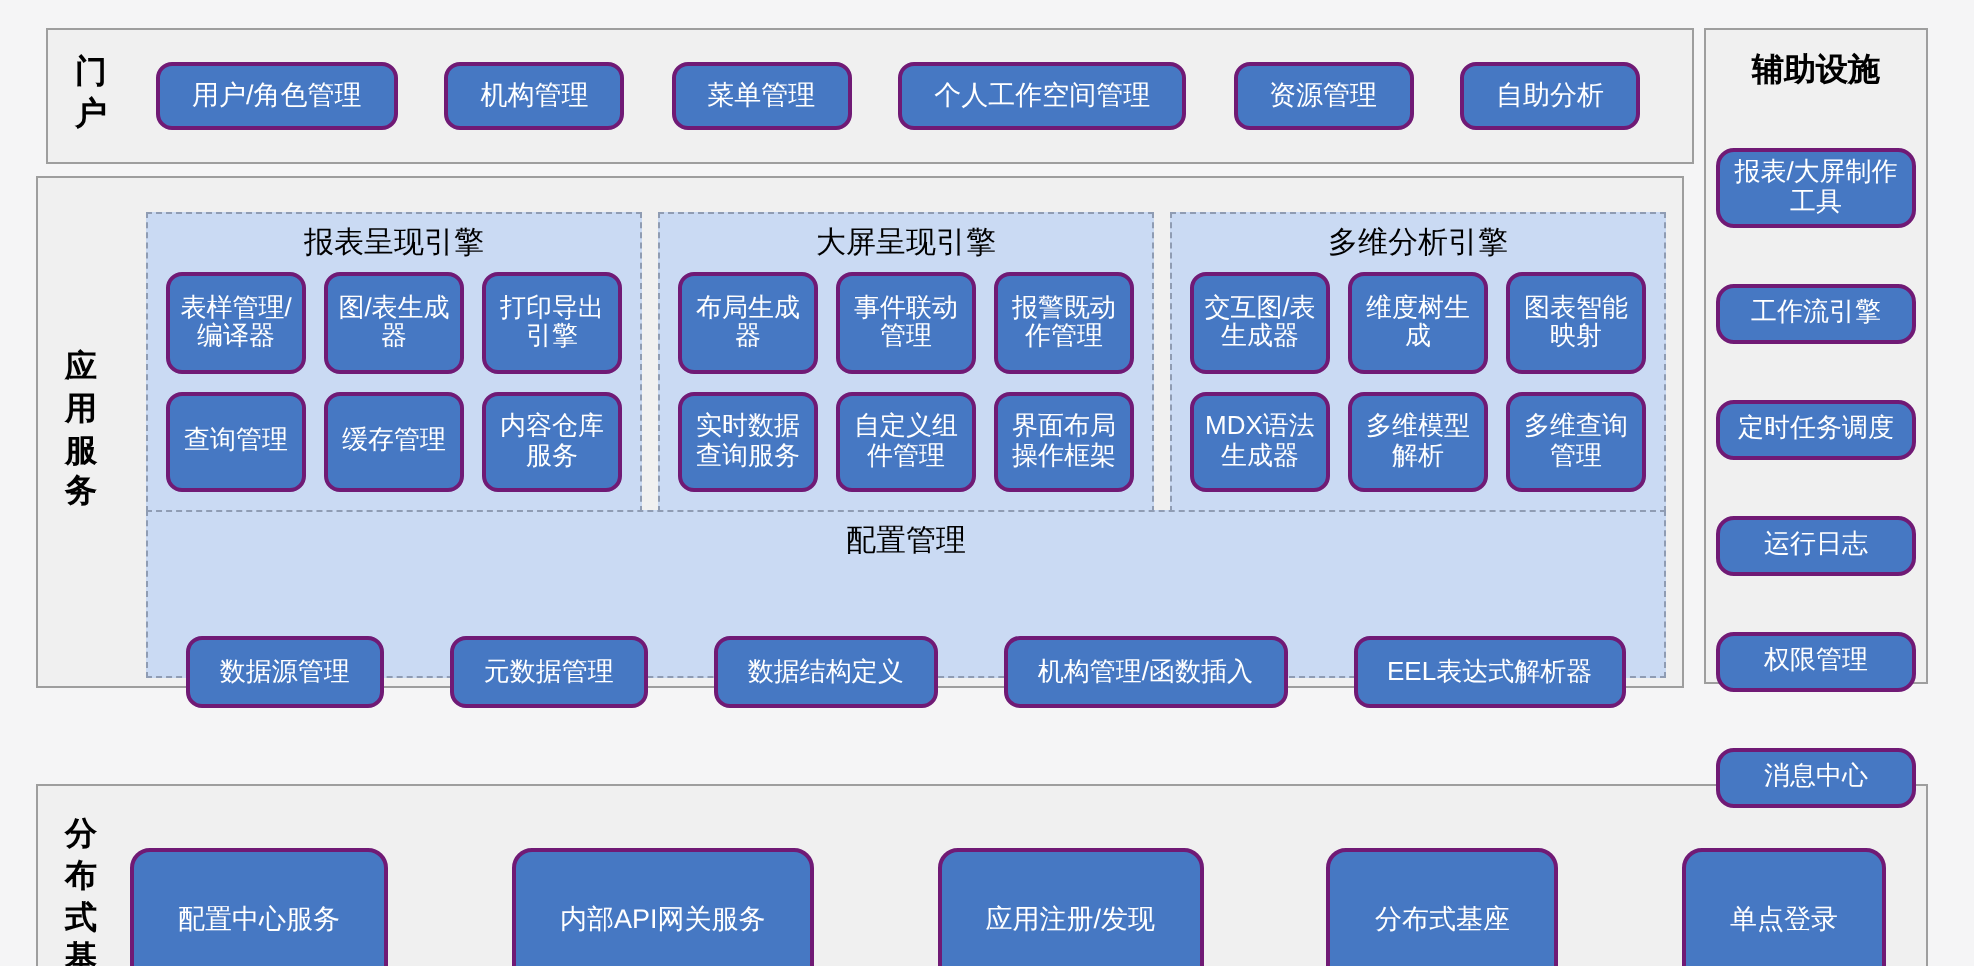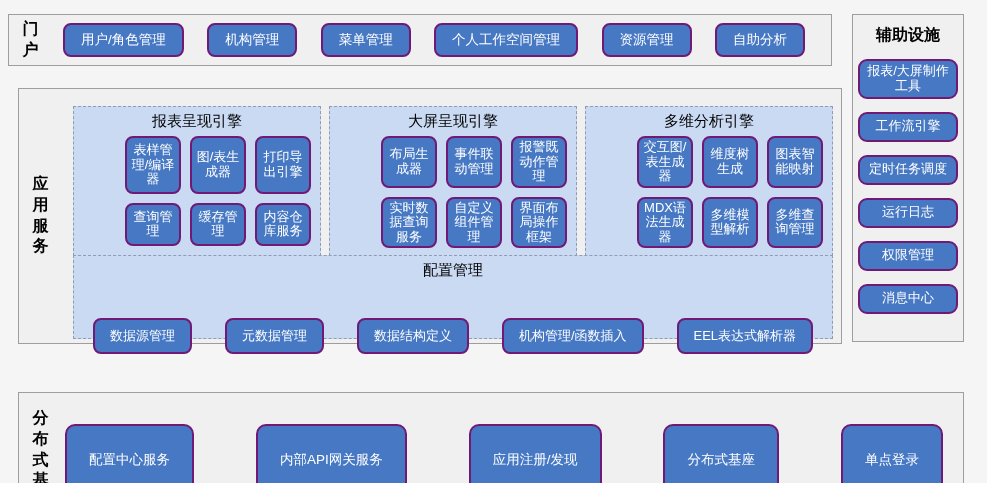--- a/index.html
+++ b/index.html
@@ -9,21 +9,21 @@
     background:#f5f5f6;
     font-family:"Liberation Sans","DejaVu Sans",sans-serif;
     color:#000;
   }
   .box{
     position:absolute;
     background:#f0f0f0;
     border:1px solid #9e9e9e;
     box-sizing:border-box;
   }
-  .sec-portal{left:8px;top:14px;width:824px;height:52px;}
+  .sec-portal{left:23px;top:14px;width:824px;height:68px;}
   .sec-app{left:18px;top:88px;width:824px;height:256px;}
   .sec-dist{left:18px;top:352px;width:946px;height:136px;margin-top:40px;}
   .sec-aux{left:852px;top:14px;width:112px;height:328px;}
 
   .vlabel{
     position:absolute;left:13px;top:50%;transform:translateY(-50%);
     width:17px;font-size:16px;font-weight:bold;line-height:1.3;
     word-break:break-all;text-align:center;color:#000;
   }
 
@@ -53,21 +53,21 @@
     background:#cadaf3;
     border:1px dashed #8f9cb3;
     position:relative;box-sizing:border-box;
   }
   .engine{flex:1;}
   .panel-title{
     text-align:center;font-size:15px;padding-top:5px;color:#000;
   }
   .engine-grid{
     position:absolute;top:29px;left:9px;right:9px;bottom:9px;
-    display:grid;grid-template-columns:repeat(3,1fr);gap:9px;margin-left:42px;
+    display:grid;grid-template-columns:repeat(3,1fr);gap:9px;
   }
   .engine-grid .btn{font-size:13px;line-height:1.12;padding:2px 3px;word-break:break-all;}
 
   
   .config-panel{
     position:absolute;left:54px;right:8px;top:166px;height:84px;
   }
   .config-row{
     display:flex;justify-content:center;gap:33px;margin-top:6px;
   }
@@ -82,21 +82,21 @@
 
   
   .aux-title{
     margin-top:10px;text-align:center;font-weight:bold;font-size:16px;color:#000;
   }
   .aux-col{
     display:flex;flex-direction:column;align-items:center;gap:13px;margin-top:13px;
   }
   .aux-col .btn{
     width:100px;min-height:30px;border-radius:9px;
-    font-size:13px;line-height:1.15;padding:3px 4px;word-break:break-all;
+    font-size:13px;line-height:1.15;padding:3px 4px;word-break:break-all;margin-top:15px;
   }
 </style>
 </head>
 <body>
 
 <section class="box sec-portal">
   <div class="vlabel">门户</div>
   <div class="portal-row">
     <div class="btn">用户/角色管理</div>
     <div class="btn">机构管理</div>

